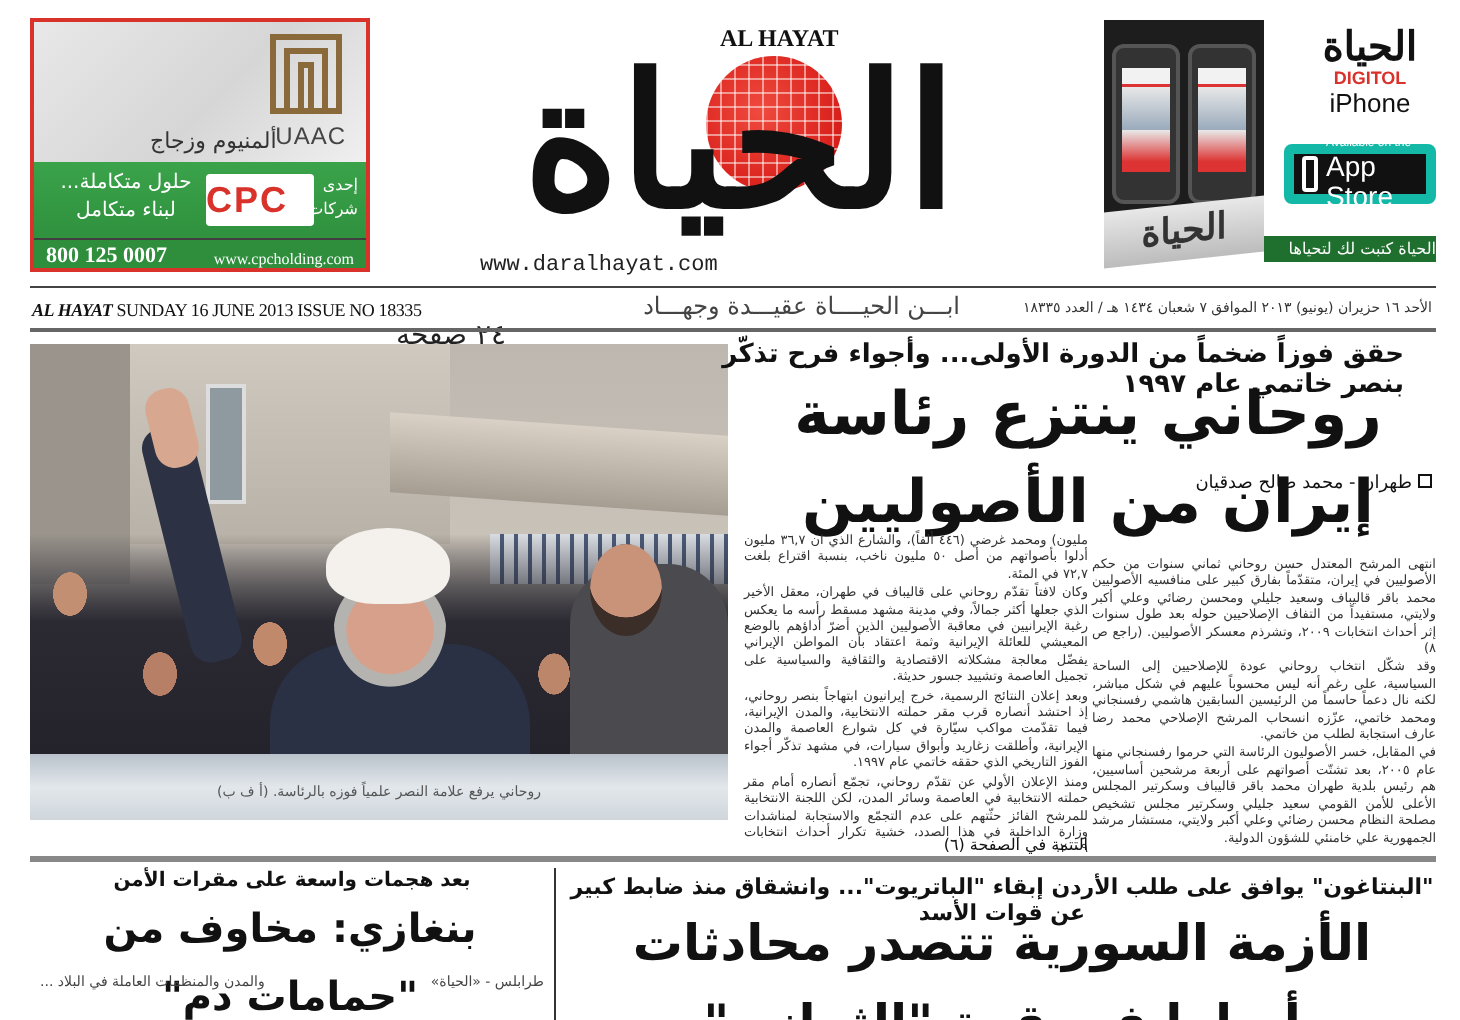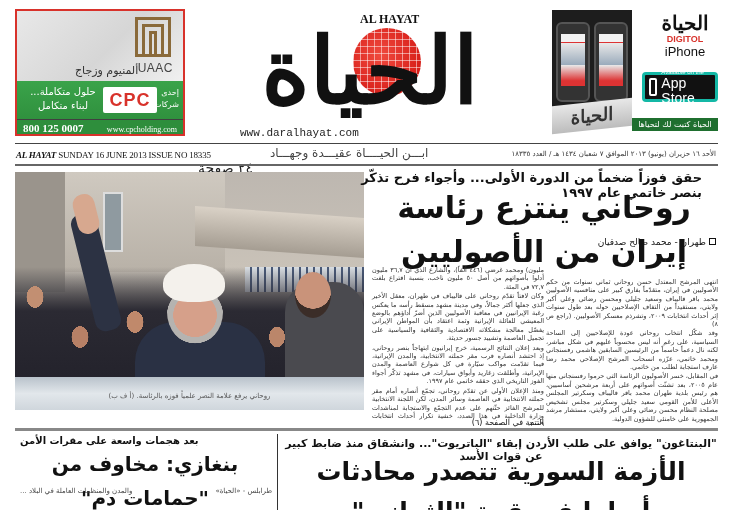--- a/index.html
+++ b/index.html
@@ -34,21 +34,21 @@
     .ad-left .uaac-arabic {
       position: absolute; left: 58px; top: 36px; font-size: 11px; color: #333; direction: rtl; margin-top: 17px;
     }
     .ad-left .ad-green {
       position: absolute; left: 0; top: 70px; width: 100%; height: 44px;
       background: linear-gradient(180deg, #3aa34a 0%, #2e8e3c 100%);
     }
     .ad-left .cpc-box {
       position: absolute; left: 86px; top: 6px; width: 54px; height: 26px;
       background: #fff; border-radius: 2px;
-      color: #d8322b; font-weight: bold; font-size: 18px; text-align: center; line-height: 26px;
+      color: #d8322b; font-weight: bold; font-size: 18px; line-height: 26px;
       font-family: "Liberation Sans", sans-serif; letter-spacing: 1px;
     }
     .ad-left .cpc-side {
       position: absolute; right: 4px; top: 6px; font-size: 8px; color: #fff; direction: rtl; line-height: 12px; text-align: right;
     }
     .ad-left .cpc-slogan {
       position: absolute; left: 8px; top: 4px; width: 76px; font-size: 10px; color: #fff;
       direction: rtl; text-align: center; line-height: 14px;
     }
     .ad-left .ad-footer {
@@ -109,43 +109,43 @@
     .ad-right .digitol {
       position: absolute; left: 100px; top: 24px; width: 66px; text-align: center;
       font-family: "Liberation Sans", sans-serif; font-weight: bold; font-size: 9px; color: #d8322b;
     }
     .ad-right .iphone {
       position: absolute; left: 100px; top: 34px; width: 66px; text-align: center;
       font-family: Liberation Sans, sans-serif; font-size: 13px; color: #111;
     }
     .ad-right .appstore {
       position: absolute; left: 90px; top: 62px; width: 76px; height: 30px; background: #111;
-      border-radius: 4px; border: 3px solid #14b8a6; display: flex; align-items: center; padding-left: 4px;
+      border-radius: 4px; border: 5px solid #14b8a6; display: flex; align-items: center; padding-left: 4px;
     }
     .ad-right .appstore .apple-phone {
       width: 9px; height: 18px; border: 2px solid #fff; border-radius: 2px; margin-right: 4px;
     }
     .ad-right .appstore .lines { display: flex; flex-direction: column; color: #fff; font-family: "Liberation Sans", sans-serif; }
     .ad-right .appstore .l1 { font-size: 6px; line-height: 8px; }
     .ad-right .appstore .l2 { font-size: 14px; line-height: 15px; }
     .ad-right .green-bar {
       position: absolute; left: 80px; top: 108px; width: 86px; height: 13px; background: #1f6f2f;
-      color: #fff; font-size: 8px; text-align: center; line-height: 13px; direction: rtl;
+      color: #fff; font-size: 8px; text-align: right; line-height: 13px; direction: rtl;
     }
 
     
     .rule { position: absolute; left: 15px; width: 703px; height: 1px; background: #444; }
     .rule.thick { height: 2px; background: #666; }
     .date-en {
       position: absolute; left: 16px; top: 150px; font-family: "Liberation Serif", serif;
       font-size: 9px; color: #111; letter-spacing: -0.2px; text-align: right;
     }
     .date-en b { font-style: italic; }
     .motto {
-      position: absolute; left: 270px; top: 146px; width: 210px; text-align: left;
+      position: absolute; left: 270px; top: 146px; width: 210px; text-align: right;
       font-size: 12px; color: #444; direction: rtl; letter-spacing: 1px;
     }
     .date-ar {
       position: absolute; right: 14px; top: 150px; font-size: 7px; color: #333; direction: rtl;
     }
 
     
     .photo {
       position: absolute; left: 15px; top: 172px; width: 349px; height: 238px; overflow: hidden;
       background: linear-gradient(180deg, #bdb7b0 0%, #c9c2b8 40%, #6b6660 70%, #cdd4da 88%, #dfe4e8 100%);
@@ -234,21 +234,21 @@
     .col p { margin-bottom: 1px; }
     .continued {
       position: absolute; left: 372px; top: 418px; width: 172px; direction: rtl; text-align: right;
       font-size: 8px; color: #111;
     }
 
     
     .bottom-rule { position: absolute; left: 15px; top: 428px; width: 703px; height: 3px; background: #888; }
     .col-divider { position: absolute; left: 277px; top: 434px; width: 1px; height: 76px; background: #333; }
     .kicker2 {
-      position: absolute; left: 20px; top: 435px; width: 252px; text-align: left;
+      position: absolute; left: 20px; top: 435px; width: 252px; text-align: center;
       font-size: 10px; font-weight: bold; direction: rtl; color: #111;
     }
     .headline2 {
       position: absolute; left: 14px; top: 447px; width: 262px; text-align: center;
       font-size: 20px; font-weight: bold; direction: rtl; color: #111; letter-spacing: -0.5px; line-height: 34px;
     }
     .snippet2 {
       position: absolute; left: 20px; top: 487px; width: 252px; direction: rtl;
       font-size: 7px; color: #444; display: flex; justify-content: space-between;
     }

